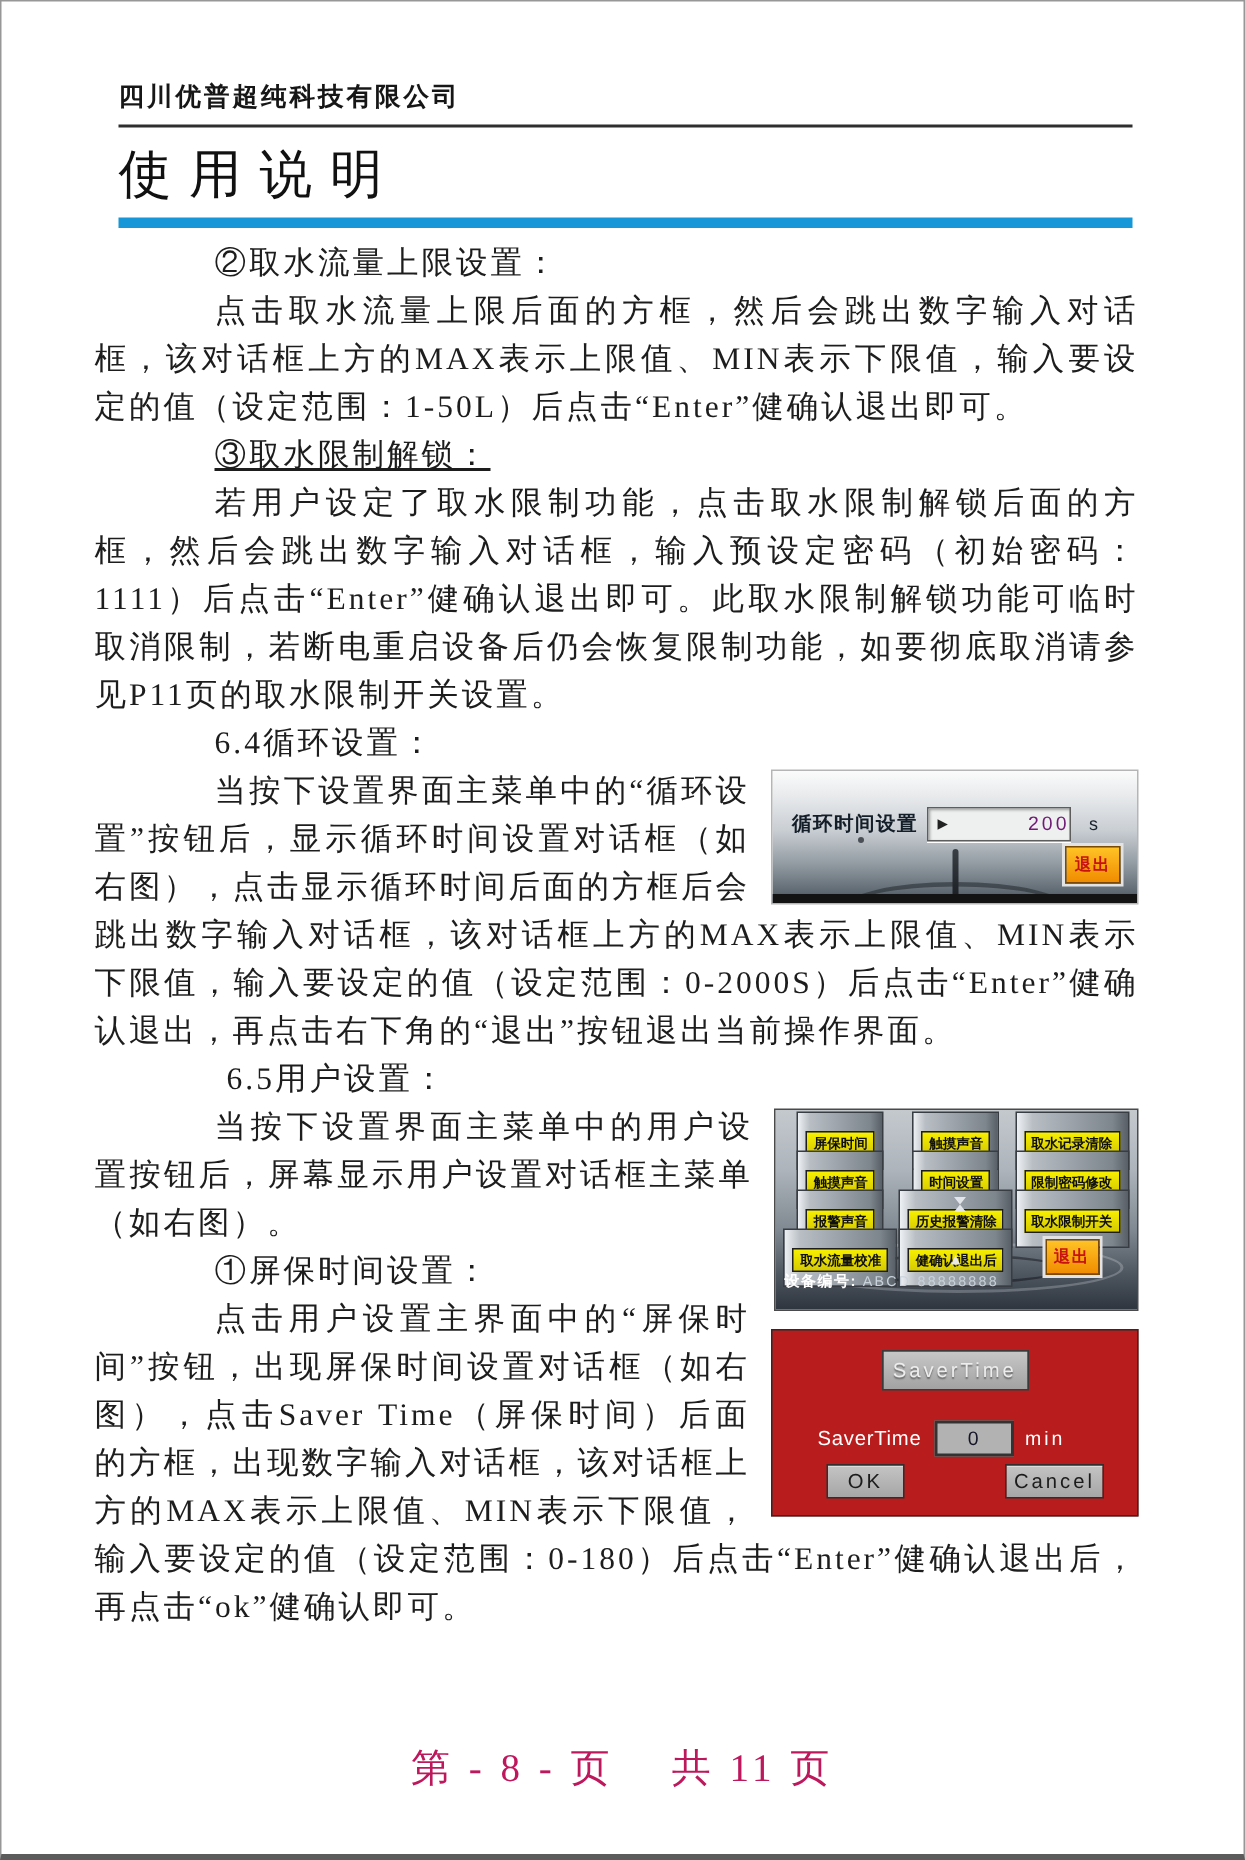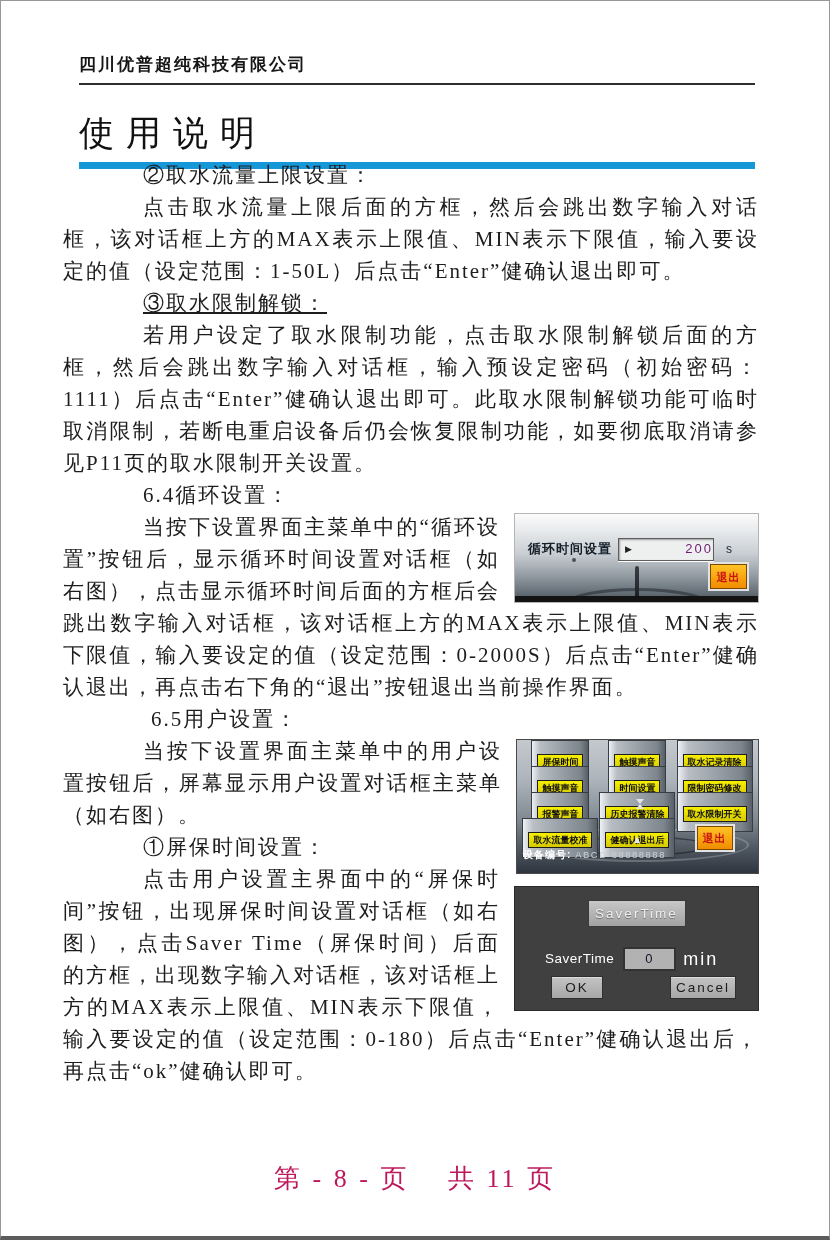--- a/index.html
+++ b/index.html
@@ -14,21 +14,21 @@
     font-family: "Liberation Serif","DejaVu Serif",serif;
     color: #1d1d1d;
   }
   
   .header { position: absolute; left: 78px; top: 52px; width: 676px; }
   .company {
     font-family: "Liberation Sans","DejaVu Sans",sans-serif;
     font-size: 17px; font-weight: 600; letter-spacing: 2px; color: #161616;
   }
   .company-rule { margin-top: 7px; height: 2px; background: #2e2e2e; }
-  .doc-title { margin-top: 25px; font-size: 35px; letter-spacing: 12px; color: #111; font-weight: 400; }
+  .doc-title { margin-top: 8px; font-size: 35px; letter-spacing: 12px; color: #111; font-weight: 400; }
   .title-bar { margin-top: 5px; height: 7px; background: #1697d8; }
 
   
   .body-text {
     position: absolute; left: 62px; right: 70px; top: 158px;
     font-size: 21px; line-height: 32px; letter-spacing: 2px;
     text-align: justify;
   }
   .body-text p { text-indent: 80px; }
   .h-sec { text-indent: 0; }
@@ -37,21 +37,21 @@
   
   .fig { float: right; clear: right; position: relative; overflow: hidden;
          font-family: "Liberation Sans","DejaVu Sans",sans-serif; }
   .fig1 { width: 245px; height: 90px; margin: 2px 0 0 14px;
           border: 1px solid #b5b5b5;
           background: linear-gradient(180deg,#fbfbfb 0%,#e9ebed 18%,#c9ced3 45%,#939ca3 70%,#5e6870 92%,#39414a 100%); }
   .fig2 { width: 243px; height: 135px; margin: 4px 0 6px 14px;
           border: 1px solid #4a4a4a;
           background: linear-gradient(180deg,#c4c9ce 0%,#adb4bb 30%,#808991 60%,#4e5660 82%,#2e353e 100%); }
   .fig3 { width: 245px; height: 125px; margin: 6px 0 0 14px;
-          border: 1px solid #2b2b2b; background: #404040; }
+          border: 1px solid #2b2b2b; background: #b91c1c; }
 
   
   .f1-row { position: absolute; top: 19px; left: 13px; display: flex; align-items: center; }
   .f1-label { font-size: 13px; font-weight: 700; color: #141e28; letter-spacing: 1px; }
   .f1-input { margin-left: 6px; width: 96px; height: 23px; background: #eef0f0;
               border: 1px solid #5d5d5d; box-shadow: inset 1px 1px 2px rgba(0,0,0,.35), 0 1px 0 #fff;
               display: flex; align-items: center; }
   .f1-caret { font-size: 9px; color: #222; margin-left: 6px; line-height: 1; }
   .f1-value { flex: 1; text-align: right; font-size: 13px; color: #701a75; }
   .f1-unit { margin-left: 12px; font-size: 12px; color: #1a242e; }
@@ -92,21 +92,21 @@
 
   
   .f3-title { position: absolute; top: 13px; left: 50%; transform: translateX(-50%);
               width: 98px; height: 27px; display: flex; align-items: center; justify-content: center;
               background: linear-gradient(180deg,#c7c7c7,#a2a2a2); border: 1px solid #3a3a3a;
               color: #ededed; font-size: 13.5px; text-shadow: 0 1px 1px rgba(0,0,0,.4); }
   .f3-row { position: absolute; top: 56px; left: 30px; display: flex; align-items: center; }
   .f3-label { color: #fff; font-size: 13.5px; letter-spacing: .5px; }
   .f3-input { margin-left: 9px; width: 53px; height: 24px; background: #b2b2b2; border: 2px solid #333;
               display: flex; align-items: center; justify-content: center; color: #141428; font-size: 13px; }
-  .f3-unit { margin-left: 7px; color: #fff; font-size: 18px; }
+  .f3-unit { margin-left: 7px; color: #fff; font-size: 13px; }
   .gray-btn { position: absolute; bottom: 11px; height: 23px; display: flex; align-items: center; justify-content: center;
               background: linear-gradient(180deg,#c4c4c4,#a6a6a6); border: 1px solid #2f2f2f;
               box-shadow: inset 0 1px 0 #ddd; color: #1c1c1c; font-size: 13.5px; }
   .f3-ok { left: 36px; width: 52px; }
   .f3-cancel { right: 22px; width: 66px; }
 
   
   .footer { position: absolute; left: 0; right: 0; top: 1160px; text-align: center;
             font-size: 26px; letter-spacing: 3px; color: #be185d; }
 </style>

